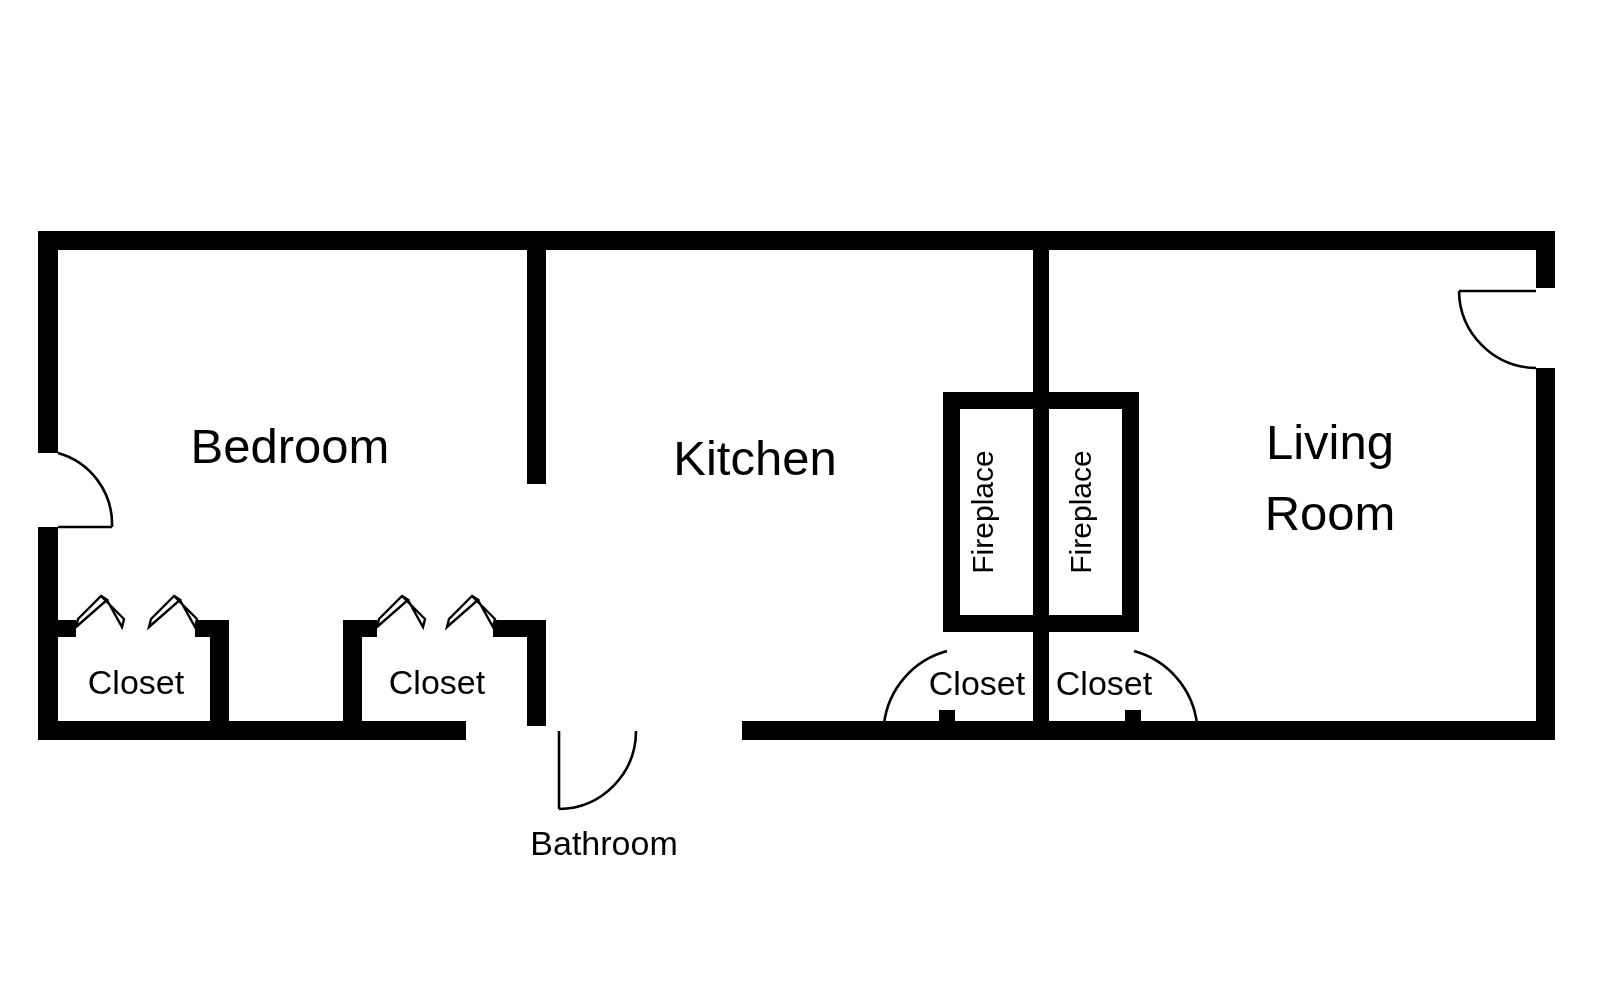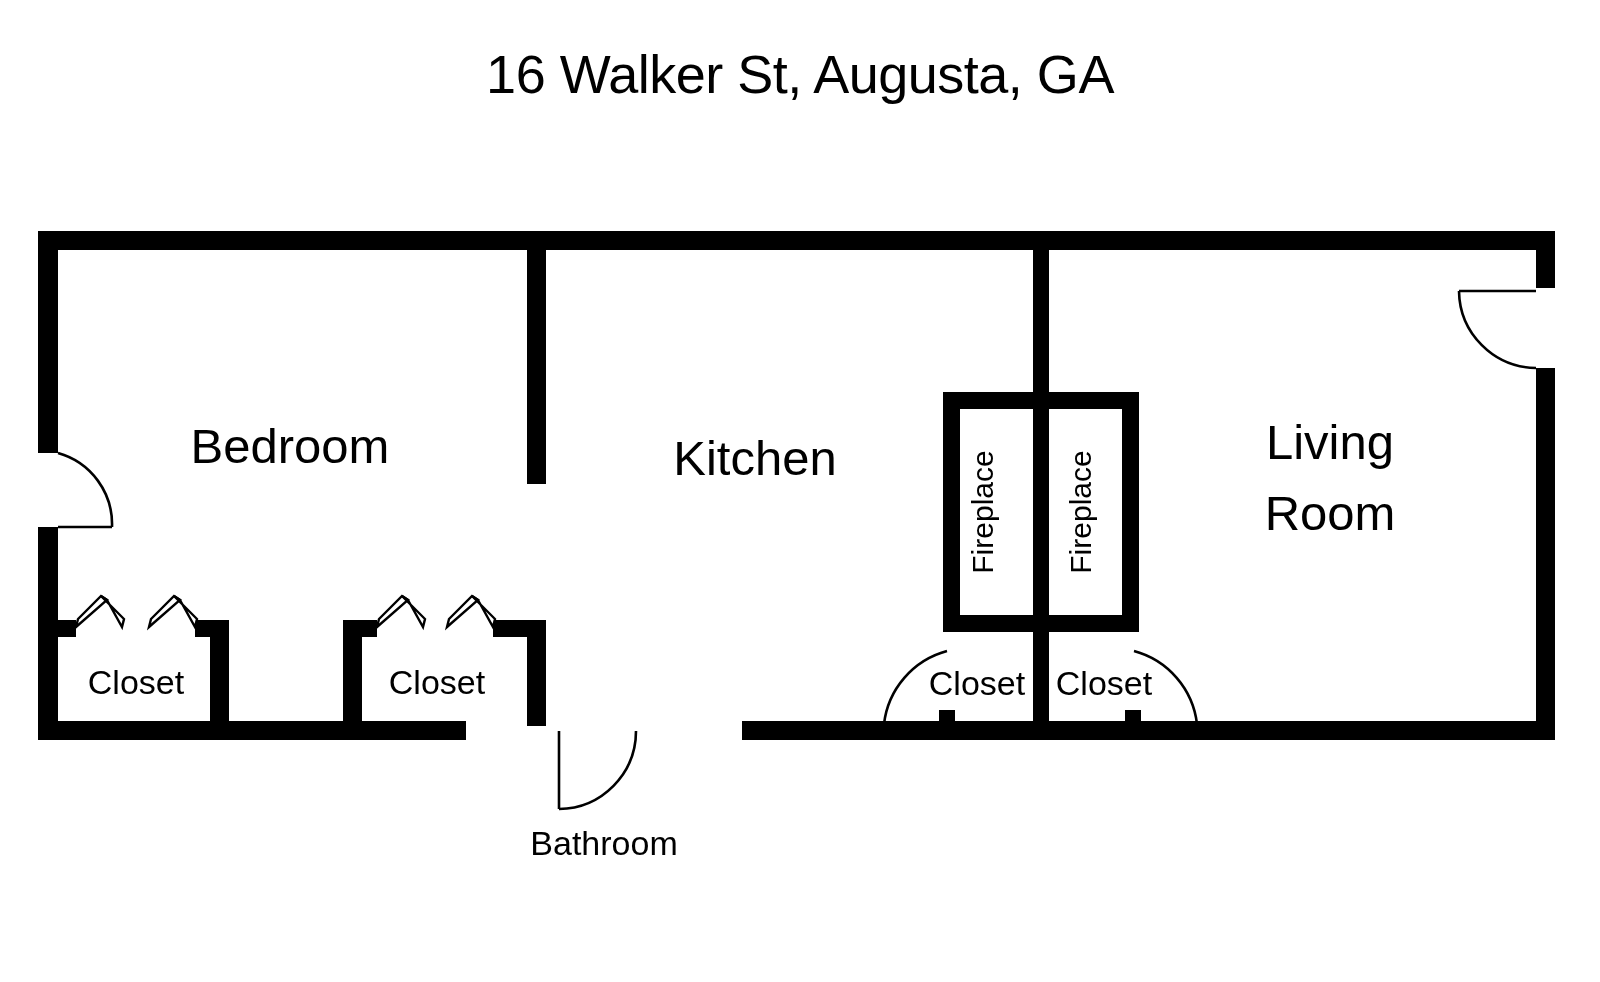--- a/index.html
+++ b/index.html
@@ -79,21 +79,20 @@
     text-anchor: middle;
     dominant-baseline: alphabetic;
   }
 </style>
 </head>
 <body>
 
 <div id="page">
 
   <div id="title-block">
-    <span class="title-line">16 Walker St, Augusta, GA</span>
   </div>
 
   <svg id="plan-svg" width="1600" height="982" viewBox="0 0 1600 982">
 
     <g>
 
       <rect class="wall" x="38" y="231" width="1517" height="19"></rect>
 
       <rect class="wall" x="38" y="231" width="20" height="222"></rect>
 

